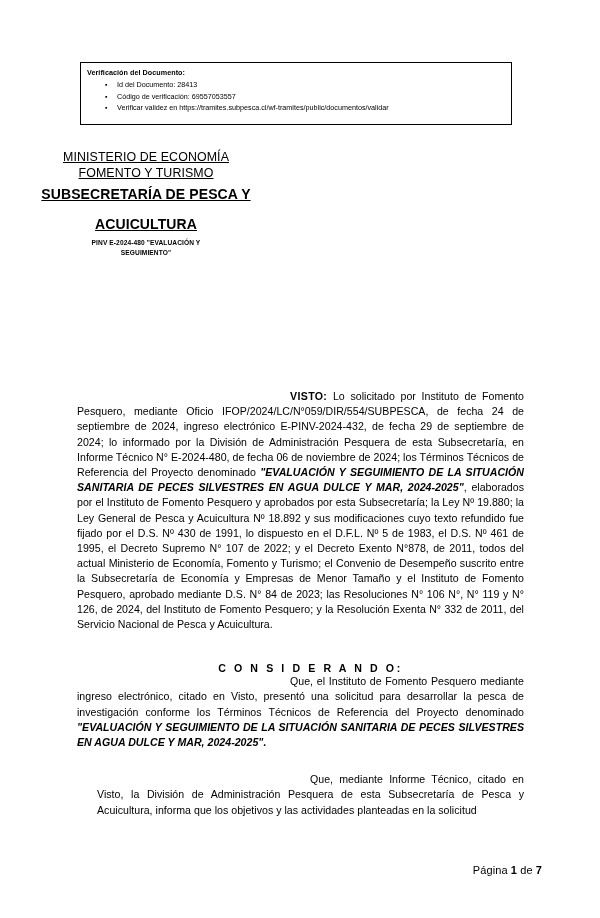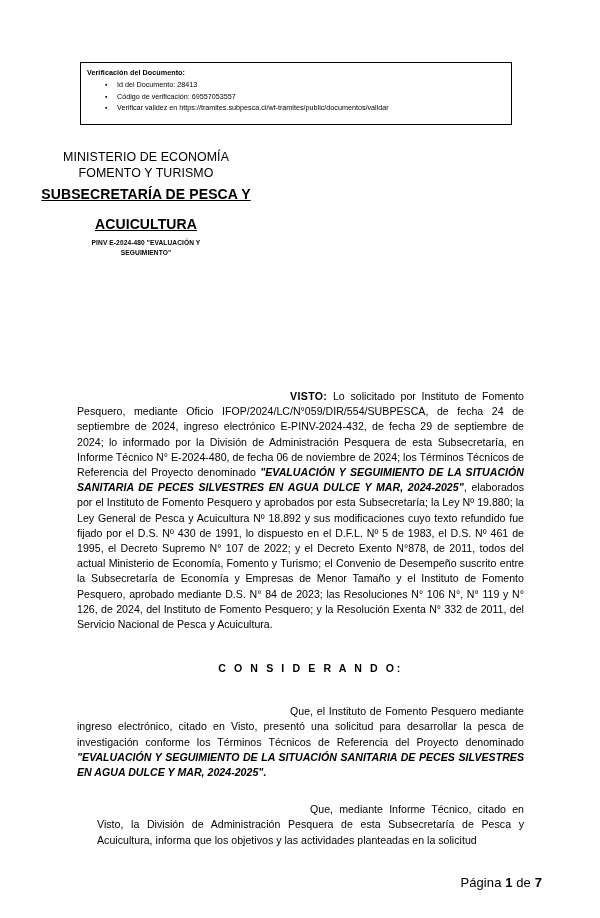--- a/index.html
+++ b/index.html
@@ -65,20 +65,21 @@
     position: absolute;
     left: 30px;
     top: 150px;
     width: 232px;
     text-align: center;
   }
   .org-ministry {
     font-size: 12.4px;
     line-height: 15.5px;
     letter-spacing: 0.1px;
+    text-decoration: underline;
   }
   .org-sub {
     margin-top: 7px;
     font-size: 14px;
     font-weight: bold;
     line-height: 13.5px;
     text-decoration: underline;
     letter-spacing: 0.1px;
   }
   .org-project {
@@ -157,29 +158,29 @@
     font-style: italic;
   }
   .considerando {
     margin: 30px 0 0 0;
     font-size: 10.6px;
     font-weight: bold;
     letter-spacing: 2.6px;
     text-align: center;
     padding-left: 20px;
   }
-  .para-considerando-1 { margin-top: 30px; }
+  .para-considerando-1 { }
   .para-considerando-2 { margin-top: 22px; margin-left: 20px; }
 
   
   .footer {
     position: absolute;
     right: 58px;
-    bottom: 28px;
-    font-size: 13px;
+    bottom: 42px;
+    font-size: 11px;
     letter-spacing: 0.1px;
   }
   .footer .pg-b { font-weight: bold; }
 </style>
 </head>
 <body>
 
 <div class="page">
 
   <div class="verif-box">

